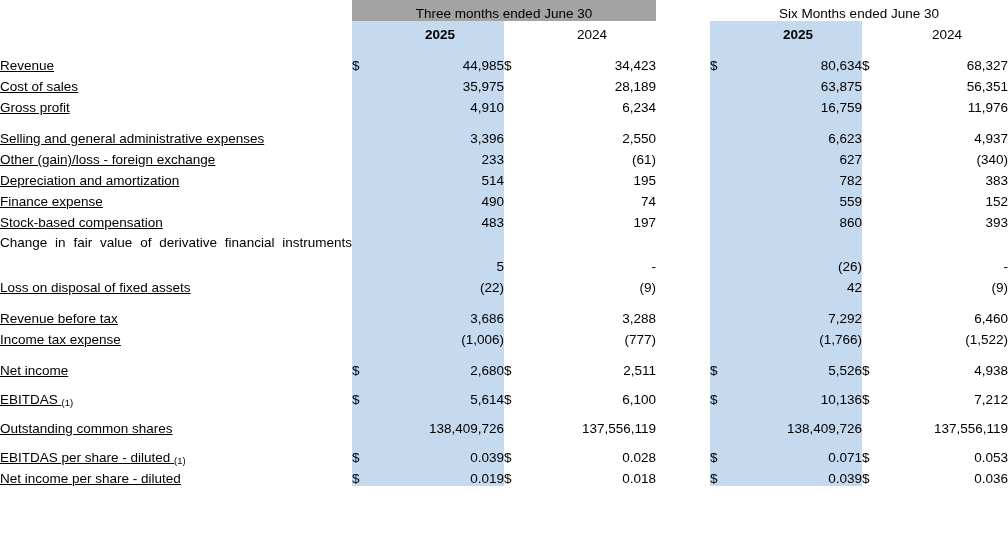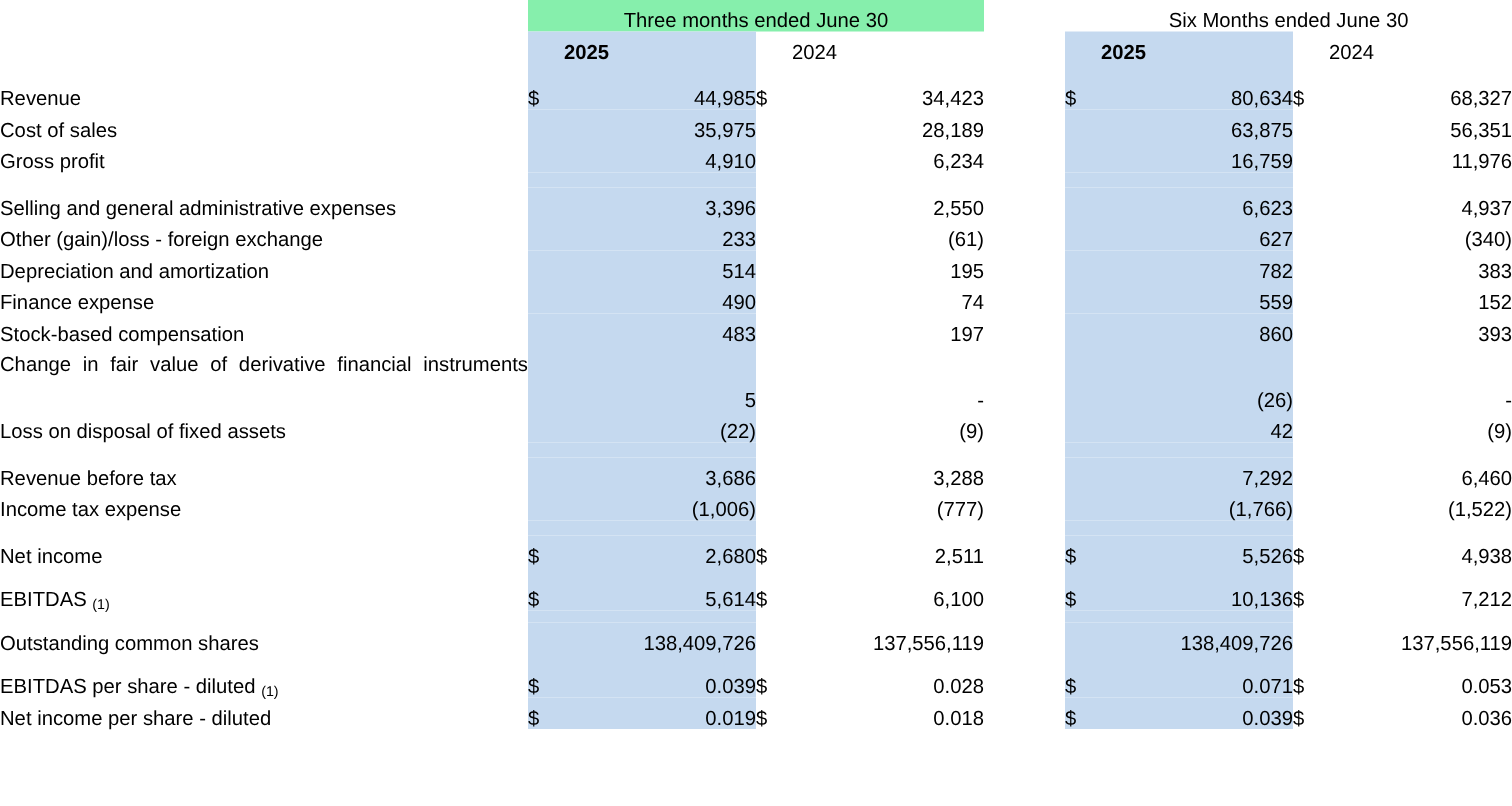--- a/index.html
+++ b/index.html
@@ -36,26 +36,27 @@
   col.c-val1   { width: 128px; }
   col.c-cur2   { width: 24px; }
   col.c-val2   { width: 128px; }
   col.c-gap    { width: 54px; }
   col.c-cur3   { width: 24px; }
   col.c-val3   { width: 128px; }
   col.c-cur4   { width: 24px; }
   col.c-val4   { width: 122px; }
 
   .hl { background: #c5d9ef; }
-  .hl-light { background: #86efac; }
+  .hl-light { background: #a3a3a3; }
 
   .row-h { height: 21px; }
   .label {
     padding-left: 2px;
     white-space: nowrap;
+    text-decoration: underline;
   }
   .label-just {
     padding-left: 2px;
     text-align: justify;
     text-align-last: justify;
     padding-right: 4px;
     margin-left: 12px;
   }
   .num {
     text-align: right;
@@ -69,21 +70,21 @@
   .bold { font-weight: bold; }
 
   
   .grouphdr {
     text-align: center;
     font-weight: bold;
     font-size: 13.5px;
     padding-bottom: 1px;
   }
   .yearhdr {
-    text-align: left;
+    text-align: center;
     padding-right: 4px;
     padding-bottom: 1px;
   }
   .yearhdr.bold { font-weight: bold; }
 
   .spacer-row td { height: 10px; }
   .small-gap td { height: 8px; }
 
   .sub {
     font-size: 9.5px;

